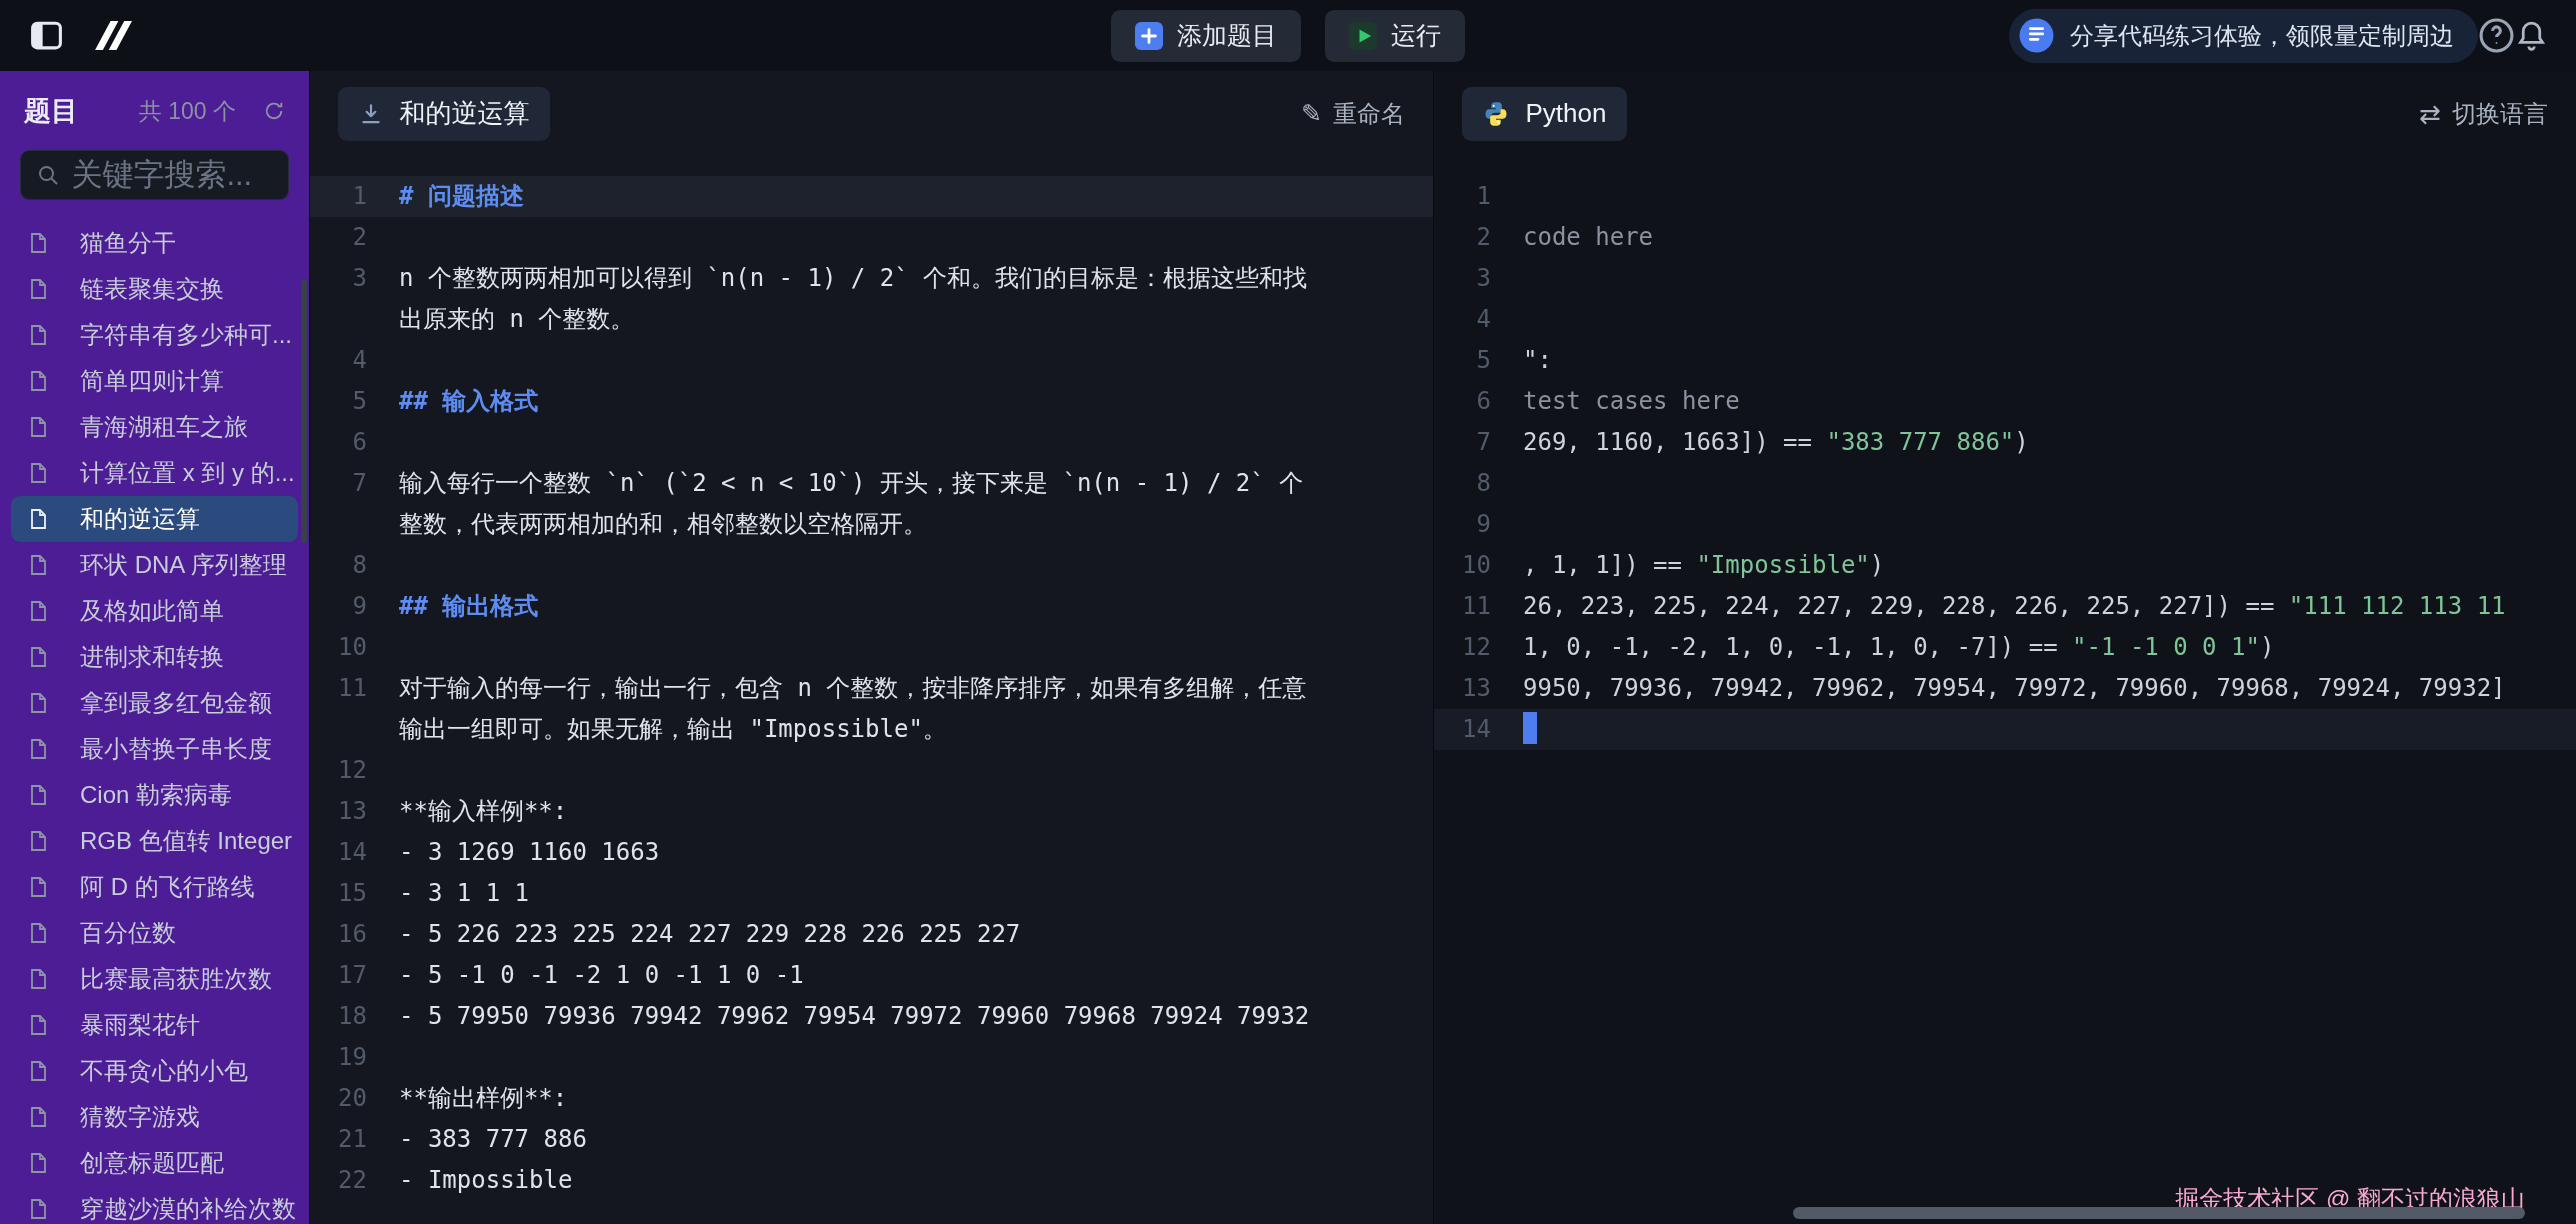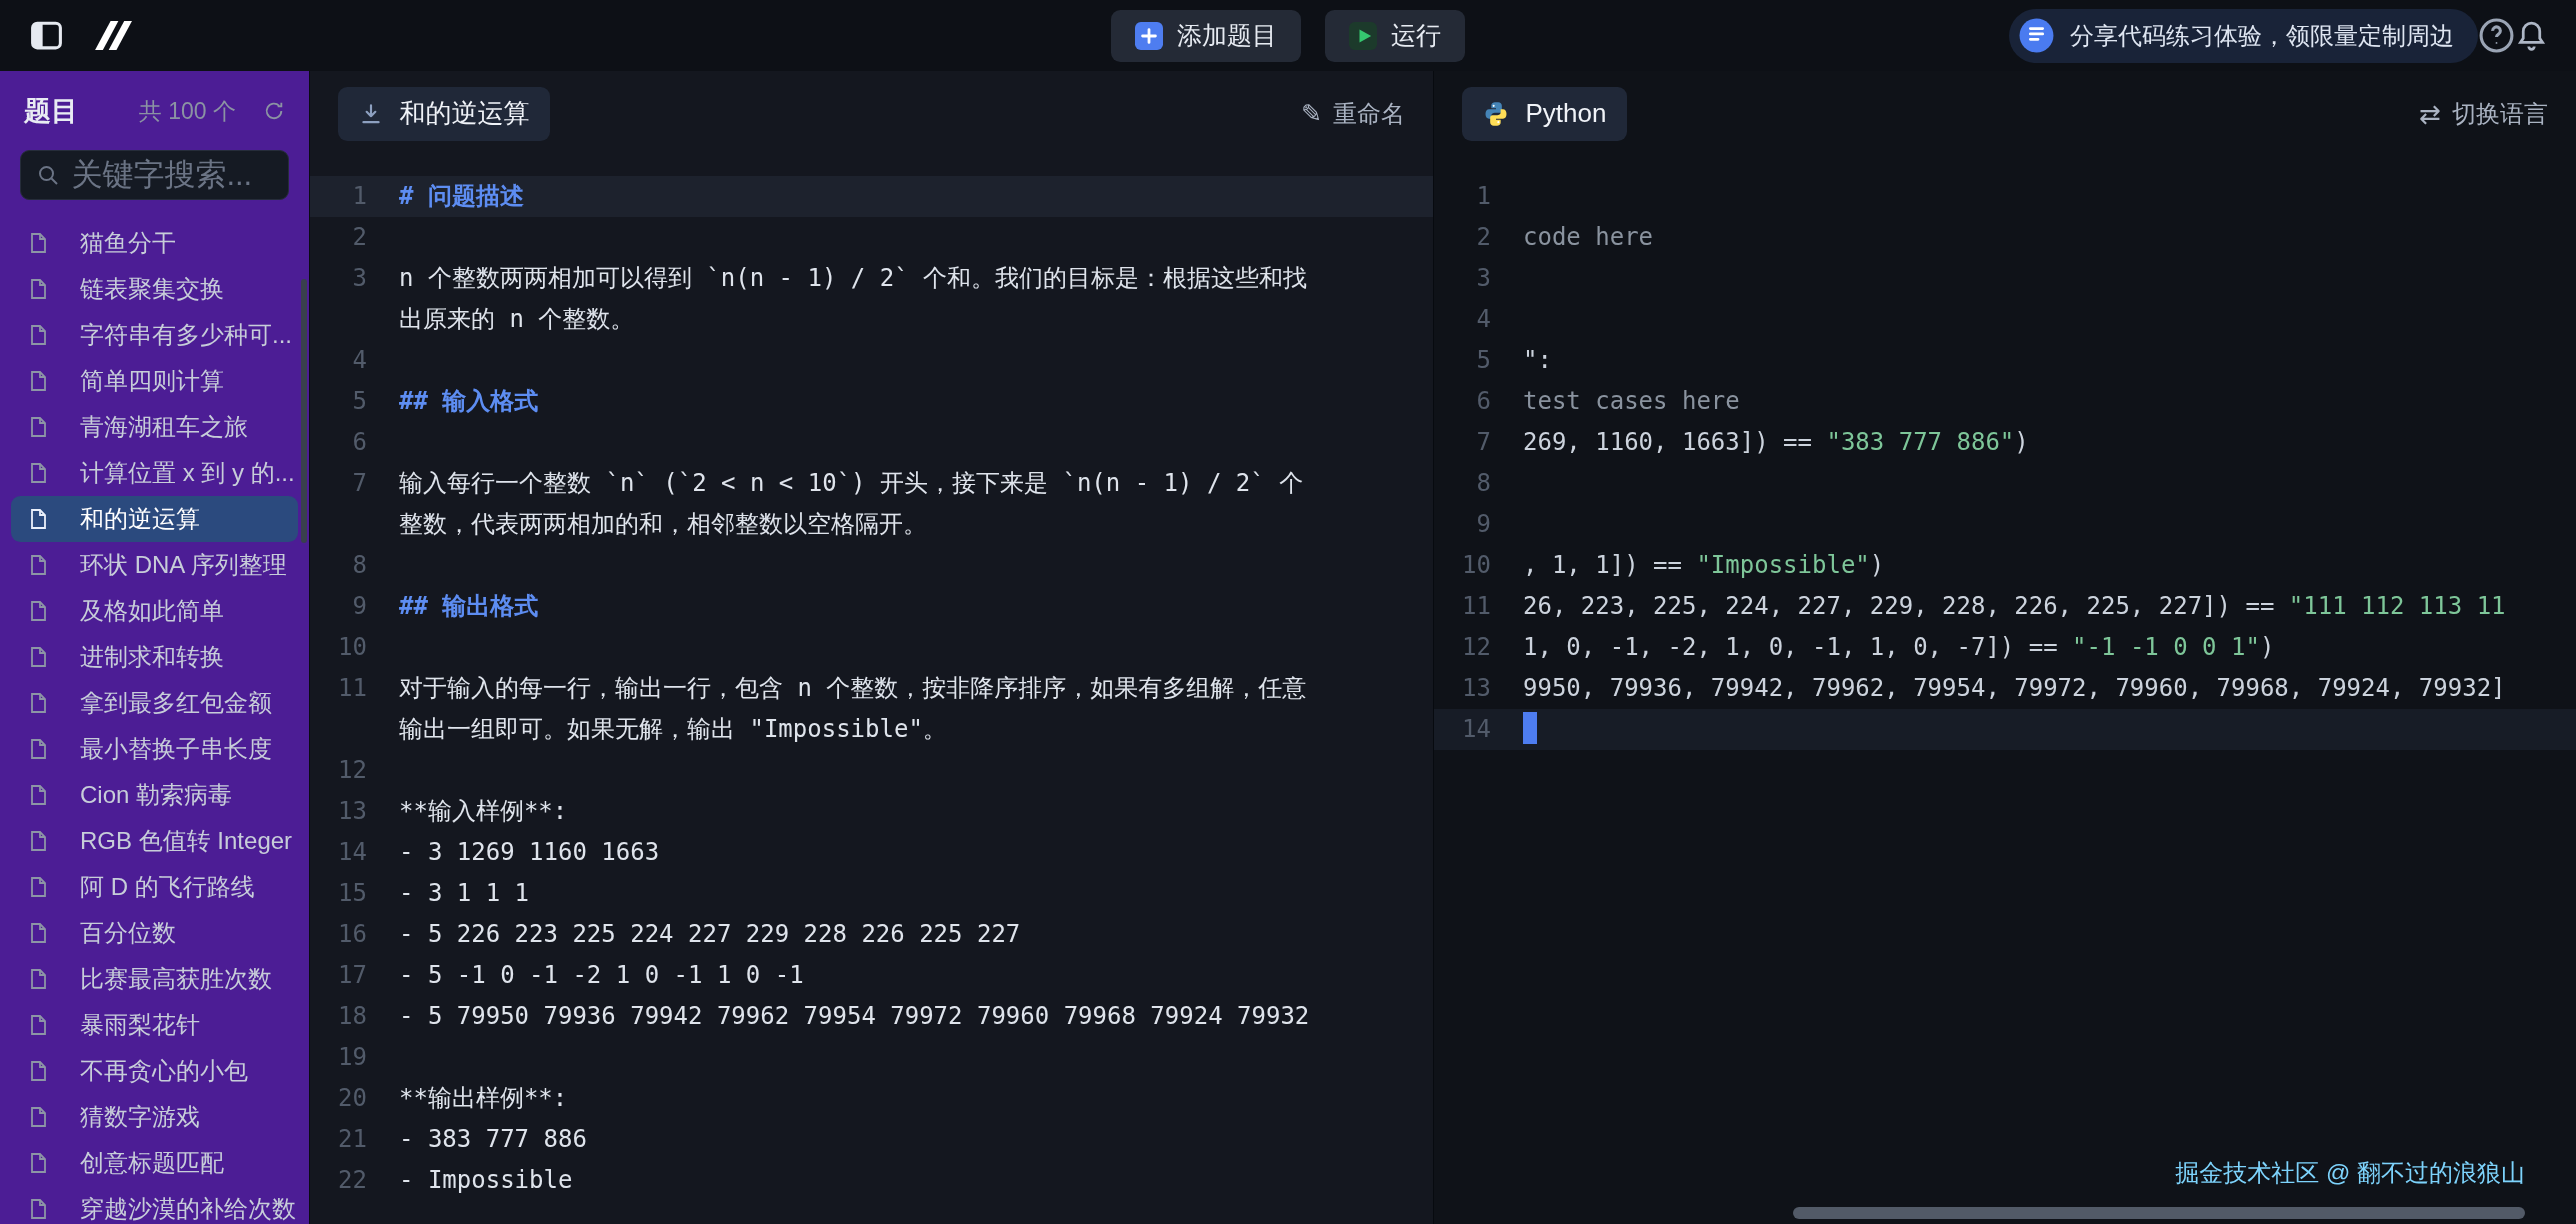--- a/index.html
+++ b/index.html
@@ -54,21 +54,21 @@
   
   .panel-right{flex:1;background:#0f1218;display:flex;flex-direction:column;border-left:1.9px solid #070a0f;position:relative;overflow:hidden}
   .code-area{flex:1;overflow:hidden;padding-top:20.4px;font-family:"DejaVu Sans Mono",monospace;font-size:24px;line-height:41px}
   .code-row{display:flex;min-height:41px}
   .code-row.active{background:#171c26}
   .code-text{flex:1;white-space:pre;overflow:hidden;color:#ccd3dd;min-height:41px}
   .seg-string{color:var(--string,#7ec699)}
   .seg-comment{color:#8a939f}
   .seg-plain{color:#ccd3dd}
   .cursor{display:inline-block;width:14px;height:32px;background:var(--accent,#4e7df0);vertical-align:-6.5px}
-  .watermark{position:absolute;right:51px;bottom:36px;color:#7dd3fc;font-size:24px}
+  .watermark{position:absolute;right:51px;bottom:10px;color:#f9a8d4;font-size:24px}
   .h-scroll{position:absolute;right:51px;bottom:5.6px;height:12px;width:732px;border-radius:6.5px;background:#525a67;cursor:pointer}
   .switch{display:flex;align-items:center;gap:11px;color:#aab3c2;font-size:24px;cursor:pointer}
   .switch-glyph{font-family:"DejaVu Sans",sans-serif;font-size:26px}
 </style>
 </head>
 <body>
 
 <div class="topbar">
   <div class="tb-left">
     <span class="round-ic">

